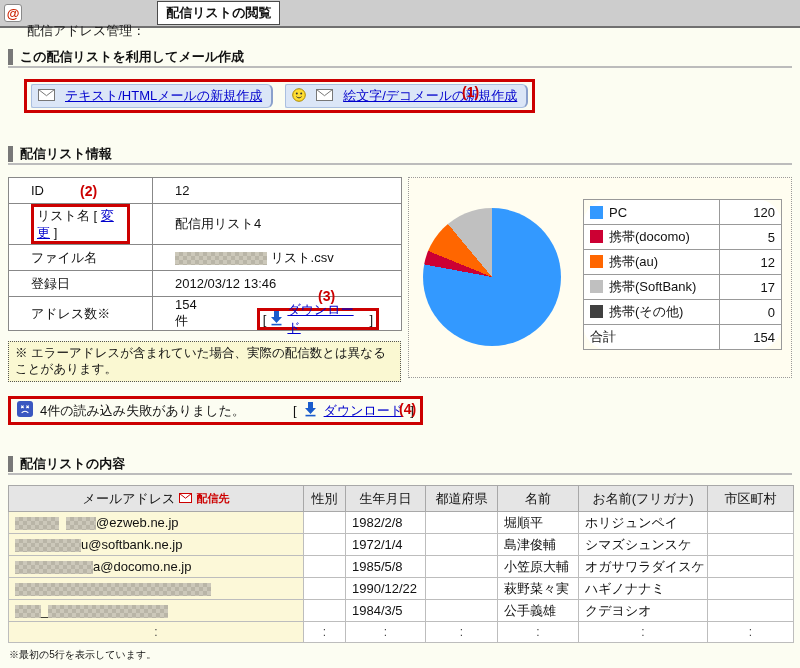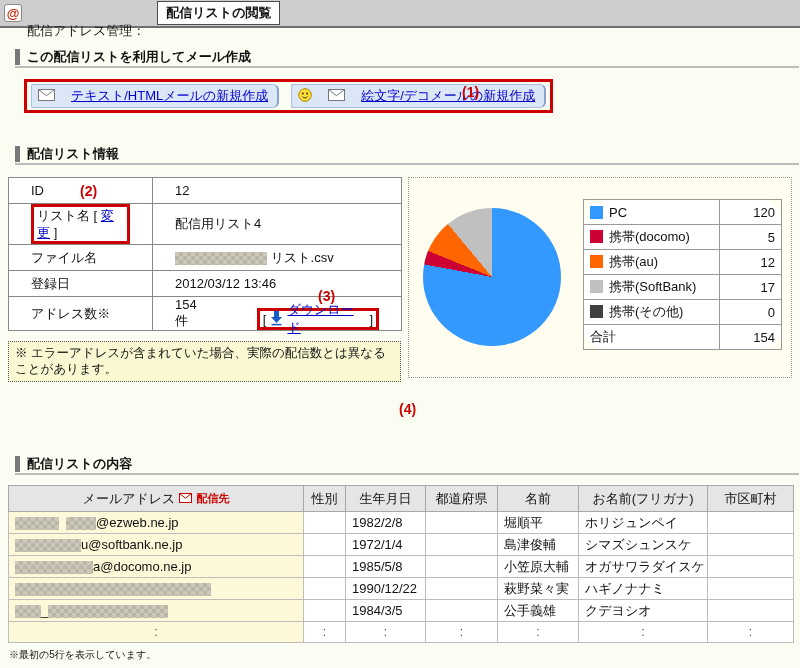--- a/index.html
+++ b/index.html
@@ -10,29 +10,29 @@
   
   .titlebar { position:absolute; top:0; left:0; width:800px; height:28px; background:#cdcdcd;
               border-bottom:2px solid #707070; display:flex; align-items:center; padding:0 4px; }
   .at-icon { width:18px; height:18px; background:#fff; border:1px solid #8a8a8a; border-radius:3px;
              color:#cc2200; font-weight:bold; font-size:13px; display:flex; align-items:center; justify-content:center; }
   .app-label { margin-left:5px; color:#222;margin-top:35px; }
   .page-title-box { margin-left:12px; background:#fff; border:1px solid #4a4a4a; padding:2px 8px; font-weight:bold; }
 
   
   .section { position:absolute; left:8px; width:784px; height:20px; border-bottom:2px solid #bcbcbc;
-             display:flex; align-items:center;margin-left:7px; }
+             display:flex; align-items:center; }
   .section .bar { width:5px; height:16px; background:#787878; margin-right:7px; }
   .section .stitle { font-weight:bold; }
   .ann { position:absolute; color:#cc0000; font-weight:bold; font-size:14px; }
 
   
   .create-box { position:absolute; left:24px; top:79px; display:flex; align-items:center; gap:12px;
                 border:3px solid #cc0000; padding:2px 4px; }
-  .mail-btn { display:flex; align-items:center; gap:16px; background:#dbe6f7; border:1px solid #aabfe0;
+  .mail-btn { display:flex; align-items:center; gap:10px; background:#dbe6f7; border:1px solid #aabfe0;
               border-right:2px solid #8aa0cc; border-radius:2px 6px 6px 2px; padding:2px 9px 2px 6px; cursor:pointer; }
   a.link { color:#0000cc; text-decoration:underline; cursor:pointer; }
 
   
   .info-table { position:absolute; left:8px; top:177px; width:393px; border-collapse:collapse;
                 table-layout:fixed; background:#fff; }
   .info-table td { border:1px solid #888; height:26px; padding:0 22px; }
   .inline-redbox { display:inline-block; border:3px solid #cc0000; padding:0 3px; line-height:17px; }
   .dl-box { display:inline-flex; align-items:center; gap:4px; border:3px solid #cc0000; padding:0 3px; height:22px; }
   .count-cell-inner { display:flex; align-items:flex-end; justify-content:space-between;gap:44px; }
@@ -209,20 +209,40 @@
             <td class="val">0</td>
           </tr>
           <tr>
             <td>合計</td>
             <td class="val">154</td>
           </tr>
         </tbody>
       </table>
   </div>
 
+  <div class="fail-box">
+    <span>
+      <svg width="16" height="16">
+          <rect width="16" height="16" rx="3" fill="#3a57c0"></rect>
+          <path d="M4.2 4.6l2.4 2.4M6.6 4.6L4.2 7M9.4 4.6L11.8 7M11.8 4.6L9.4 7" stroke="#fff" stroke-width="1.1"></path>
+          <path d="M4.6 12c1.8-2.3 5-2.3 6.8 0" stroke="#fff" fill="none" stroke-width="1.1"></path>
+        </svg>
+    </span>
+    <span>4件の読み込み失敗がありました。</span>
+    <span class="fail-spacer"></span>
+    <span class="brk">[</span>
+    <span>
+      <svg width="13" height="16">
+          <path d="M4 1h5v6h3L6.5 13 1 7h3z" fill="#1a5ccc"></path>
+          <rect x="1.5" y="13.8" width="10" height="1.6" fill="#1a5ccc"></rect>
+        </svg>
+    </span>
+    <a class="link">ダウンロード</a>
+    <span class="brk">]</span>
+  </div>
   <span class="ann" style="left:399px;top:401px">(4)</span>
 
   <div class="section" style="top:455px">
     <span class="bar"></span>
     <span class="stitle">配信リストの内容</span>
   </div>
 
   <table class="contacts">
     <colgroup>
       <col style="width:295px">

